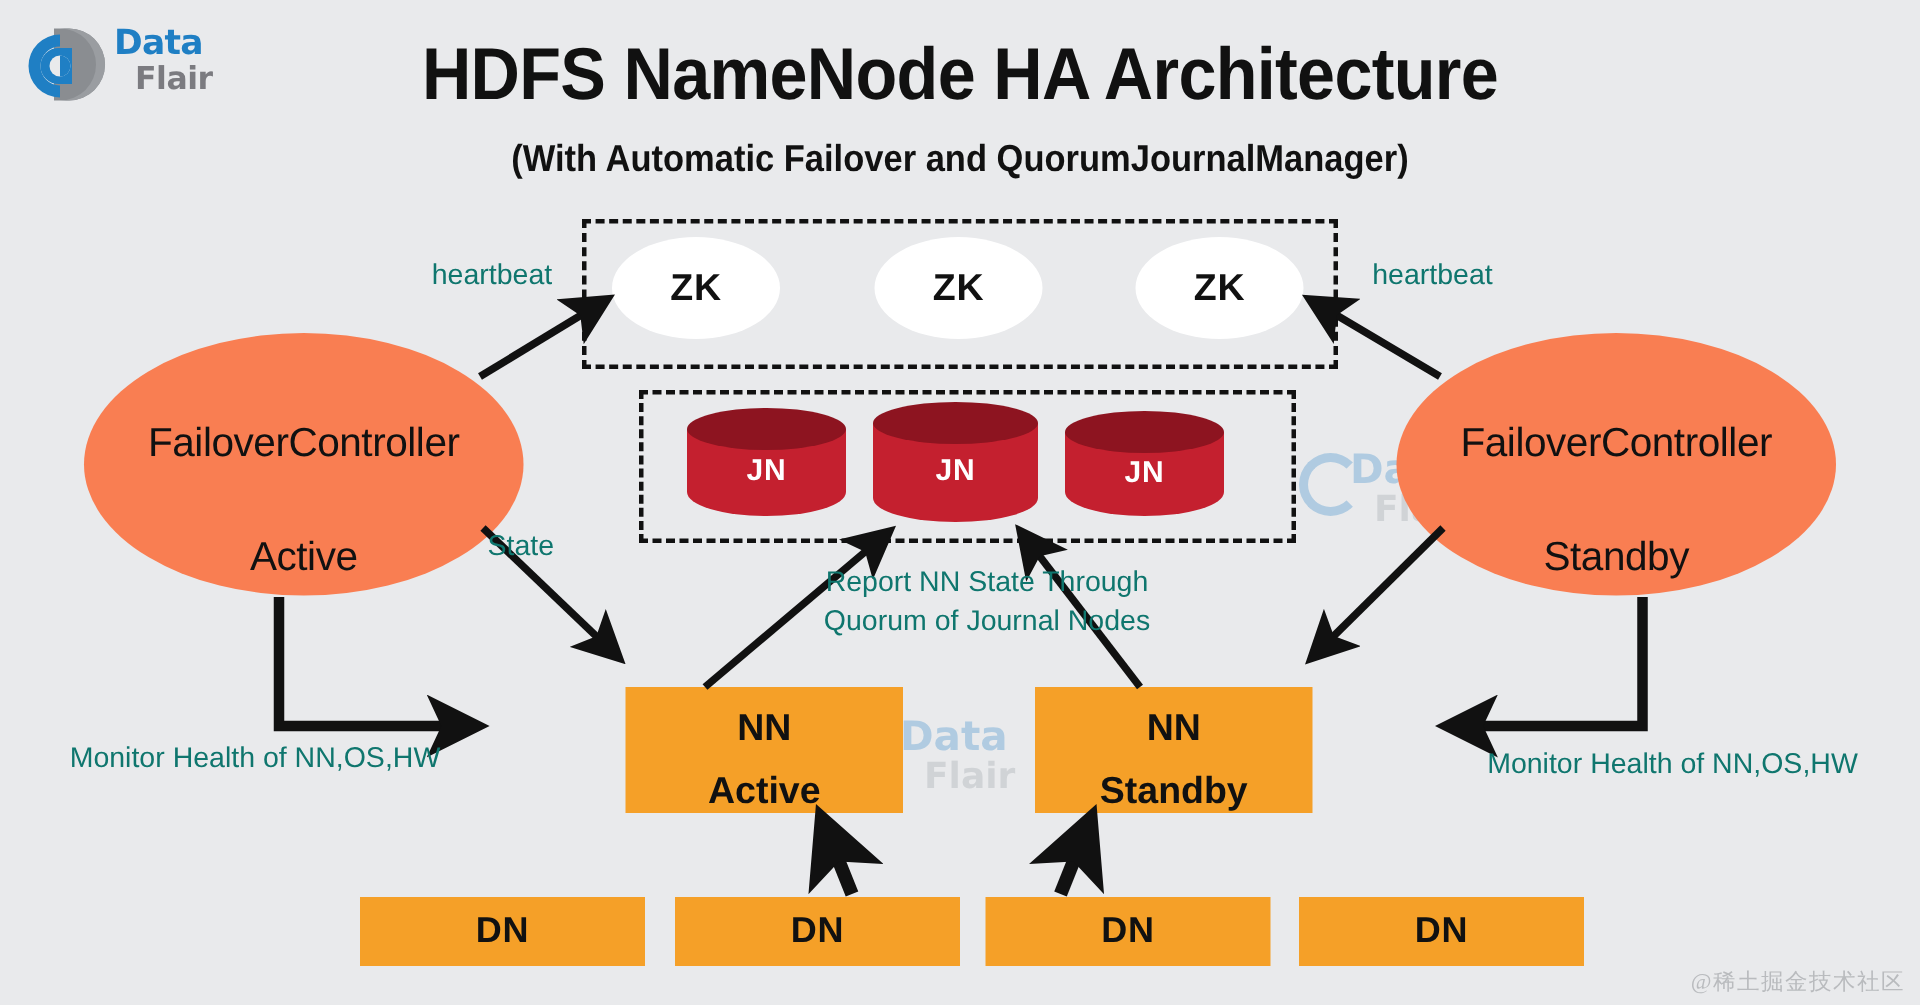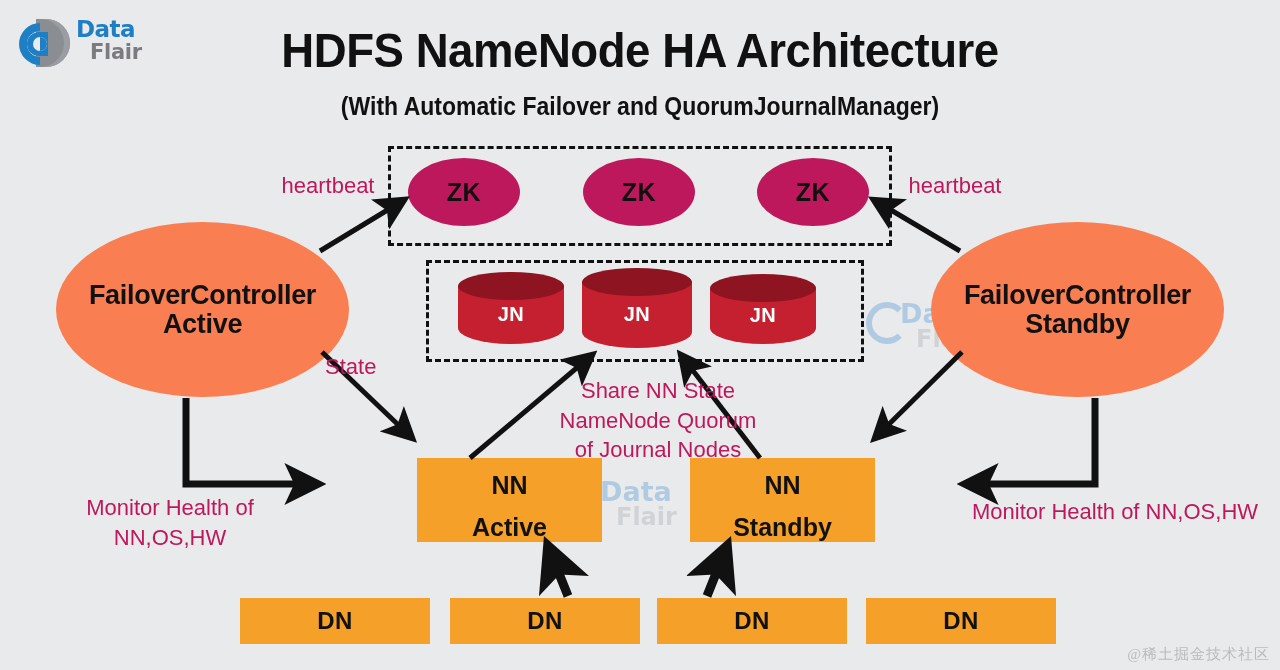--- a/index.html
+++ b/index.html
@@ -47,32 +47,32 @@
   #jn-group{left:426px;top:260px;width:432px;height:96px;}
 
   
   .ellipse{
     border-radius:50%;
     display:flex;align-items:center;justify-content:center;
     text-align:center;color:#111;
     font-family:"Liberation Sans Narrow","Liberation Sans",sans-serif;
     font-weight:bold;line-height:1.05;
   }
-  .zk{background:#be185d;width:112px;height:68px;font-size:25px;letter-spacing:0.5px;}
+  .zk{background:#ffffff;width:112px;height:68px;font-size:25px;letter-spacing:0.5px;}
   #zk1{left:408px;top:158px;}
   #zk2{left:583px;top:158px;}
   #zk3{left:757px;top:158px;}
 
   .fc{
     background:#f97e52;width:293px;height:175px;font-size:27px;
     letter-spacing:-0.3px;
   }
   #fc-active{left:56px;top:222px;}
   #fc-standby{left:931px;top:222px;}
-  .fc b{display:block;font-weight:bold;}
+  .fc b{display:block;font-weight:normal;margin-top:47px;}
 
   
   .cyl{position:absolute;}
   .cyl .body{
     position:absolute;left:0;bottom:0;width:100%;height:calc(100% - 14px);
     background:#c4202f;border-radius:0 0 50% 50%/0 0 16px 16px;
   }
   .cyl .top{
     position:absolute;left:0;top:0;width:100%;height:28px;
     background:#8d1420;border-radius:50%;
@@ -107,22 +107,22 @@
     display:flex;align-items:center;justify-content:center;
     height:46px;width:190px;letter-spacing:0.5px;
   }
   #dn1{left:240px;top:598px;}
   #dn2{left:450px;top:598px;}
   #dn3{left:657px;top:598px;}
   #dn4{left:866px;top:598px;}
 
   
   .lbl-plain{
-    color:#be185d;font-family:"Liberation Sans",sans-serif;
-    font-size:22px;line-height:1.35;text-align:center;
+    color:#0f766e;font-family:"Liberation Sans",sans-serif;
+    font-size:19px;line-height:1.35;text-align:center;
   }
   #lbl-heartbeat-left{left:268px;top:171px;width:120px;}
   #lbl-heartbeat-right{left:895px;top:171px;width:120px;}
   #lbl-cmds{left:325px;top:352px;width:80px;text-align:left;}
   #lbl-share{left:548px;top:376px;width:220px;}
   #lbl-monitor-left{left:30px;top:493px;width:280px;}
   #lbl-monitor-right{left:970px;top:497px;width:290px;}
   #lbl-block{left:18px;top:558px;width:250px;}
 
   
@@ -263,18 +263,18 @@
     <line x1="760" y1="458" x2="681" y2="355" stroke="#111" stroke-width="5" marker-end="url(#ah)"></line>
 
     <line x1="568" y1="596" x2="548" y2="546" stroke="#111" stroke-width="9" marker-end="url(#ah-big)"></line>
 
     <line x1="707" y1="596" x2="727" y2="546" stroke="#111" stroke-width="9" marker-end="url(#ah-big)"></line>
   </svg>
 
   <div class="abs lbl-plain" id="lbl-heartbeat-left">heartbeat</div>
   <div class="abs lbl-plain" id="lbl-heartbeat-right">heartbeat</div>
   <div class="abs lbl-plain" id="lbl-cmds">State</div>
-  <div class="abs lbl-plain" id="lbl-share">Share NN State NameNode Quorum of Journal Nodes</div>
+  <div class="abs lbl-plain" id="lbl-share">Report NN State Through Quorum of Journal Nodes</div>
   <div class="abs lbl-plain" id="lbl-monitor-left">Monitor Health of NN,OS,HW</div>
   <div class="abs lbl-plain" id="lbl-monitor-right">Monitor Health of NN,OS,HW</div>
 
   <div class="abs" id="corner-wm">@稀土掘金技术社区</div>
 </div>
 
 </body></html>

